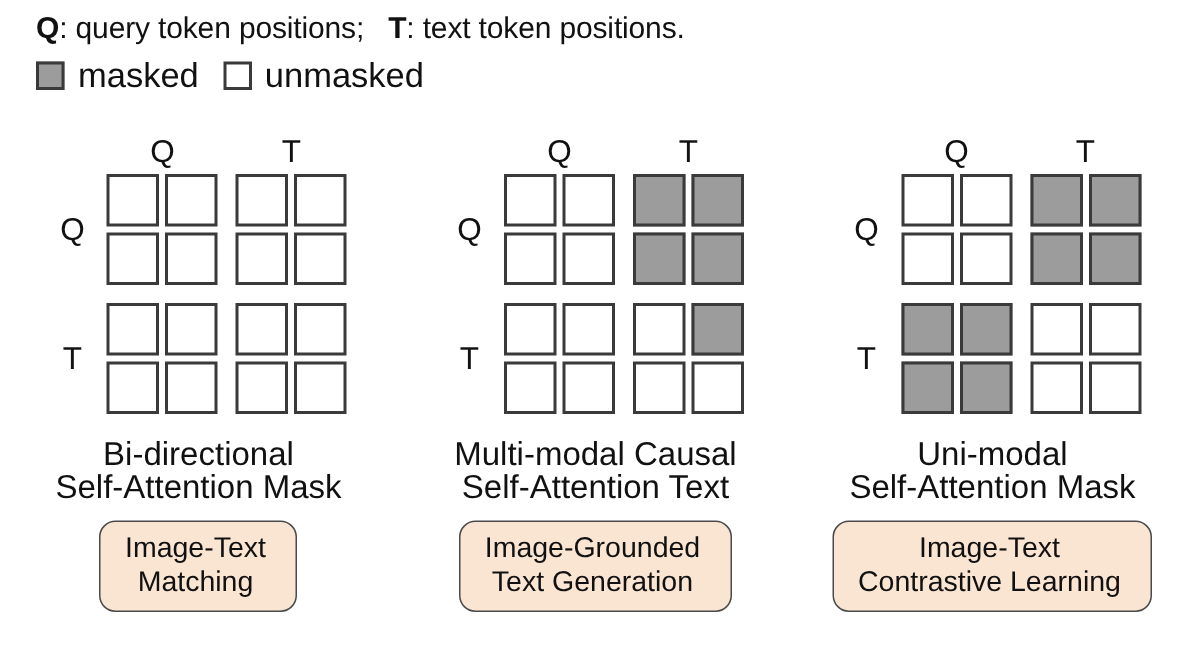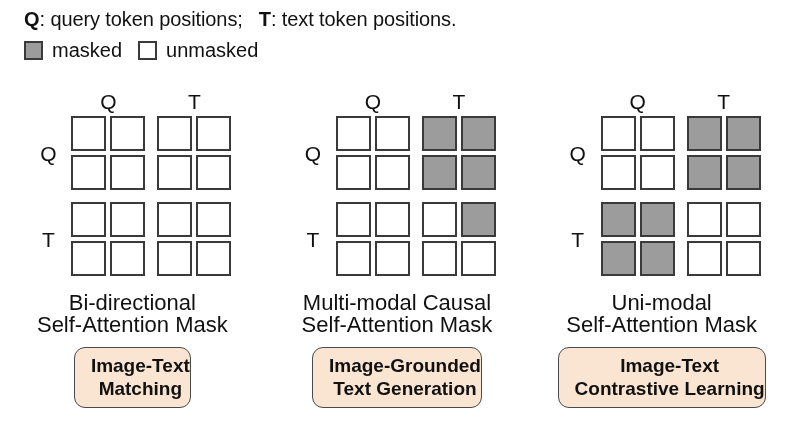--- a/index.html
+++ b/index.html
@@ -31,21 +31,21 @@
   }
   .legend-line1 .key {
     font-weight: bold;
   }
   .legend-gap {
     display: inline-block;
     width: 16px;
   }
   .legend-line2 {
     margin-top: 5px;
-    font-size: 20px;
+    font-size: 23px;
     line-height: 26px;
     display: flex;
     align-items: center;
     white-space: nowrap;
   }
   .swatch {
     width: 19px;
     height: 19px;
     border: 2px solid #3a3a3a;
     box-sizing: border-box;
@@ -138,26 +138,25 @@
     text-align: center;
     white-space: pre-line;
   }
 
   
   .pill {
     margin-top: 11px;
     background: #fae5d3;
     border: 1.6px solid #4a4a4a;
     border-radius: 11px;
-    padding: 6px 0 7px 16px;
+    padding: 6px 20px 7px 16px;
     font-size: 19px;
     line-height: 23px;
     text-align: center;
     white-space: pre-line;
-    font-weight: bold;
   }
 </style>
 </head>
 <body>
 
 <div class="legend">
   <div class="legend-line1">
     <span class="key">Q</span><span>: query token positions;</span><span class="legend-gap"></span><span class="key">T</span><span>: text token positions.</span>
   </div>
   <div class="legend-line2">
@@ -252,21 +251,21 @@
             <div class="quad">
               <div class="cell"></div>
               <div class="cell masked"></div>
               <div class="cell"></div>
               <div class="cell"></div>
             </div>
           </div>
         </div>
       </div>
       <div class="caption">Multi-modal Causal
-Self-Attention Mask</div>
+Self-Attention Text</div>
       <div class="pill">Image-Grounded
 Text Generation</div>
     </div>
     <div class="panel">
       <div class="matrix-wrap">
         <div class="corner"></div>
         <div class="col-labels">
           <div class="col-label">Q</div>
           <div class="col-label">T</div>
         </div>

